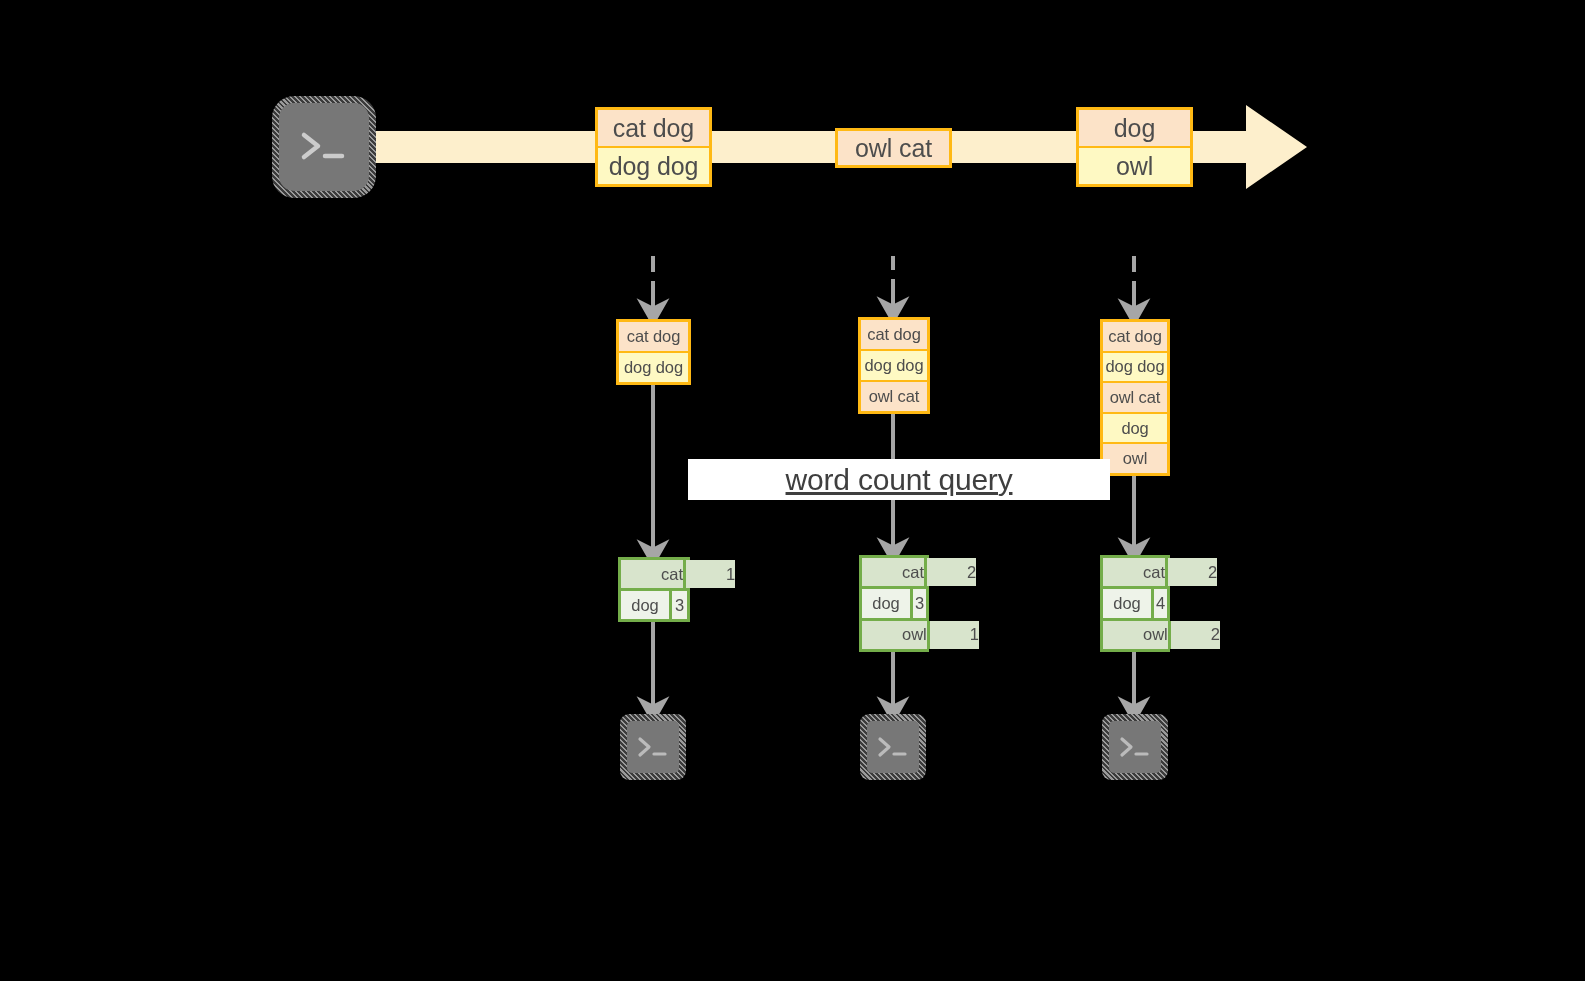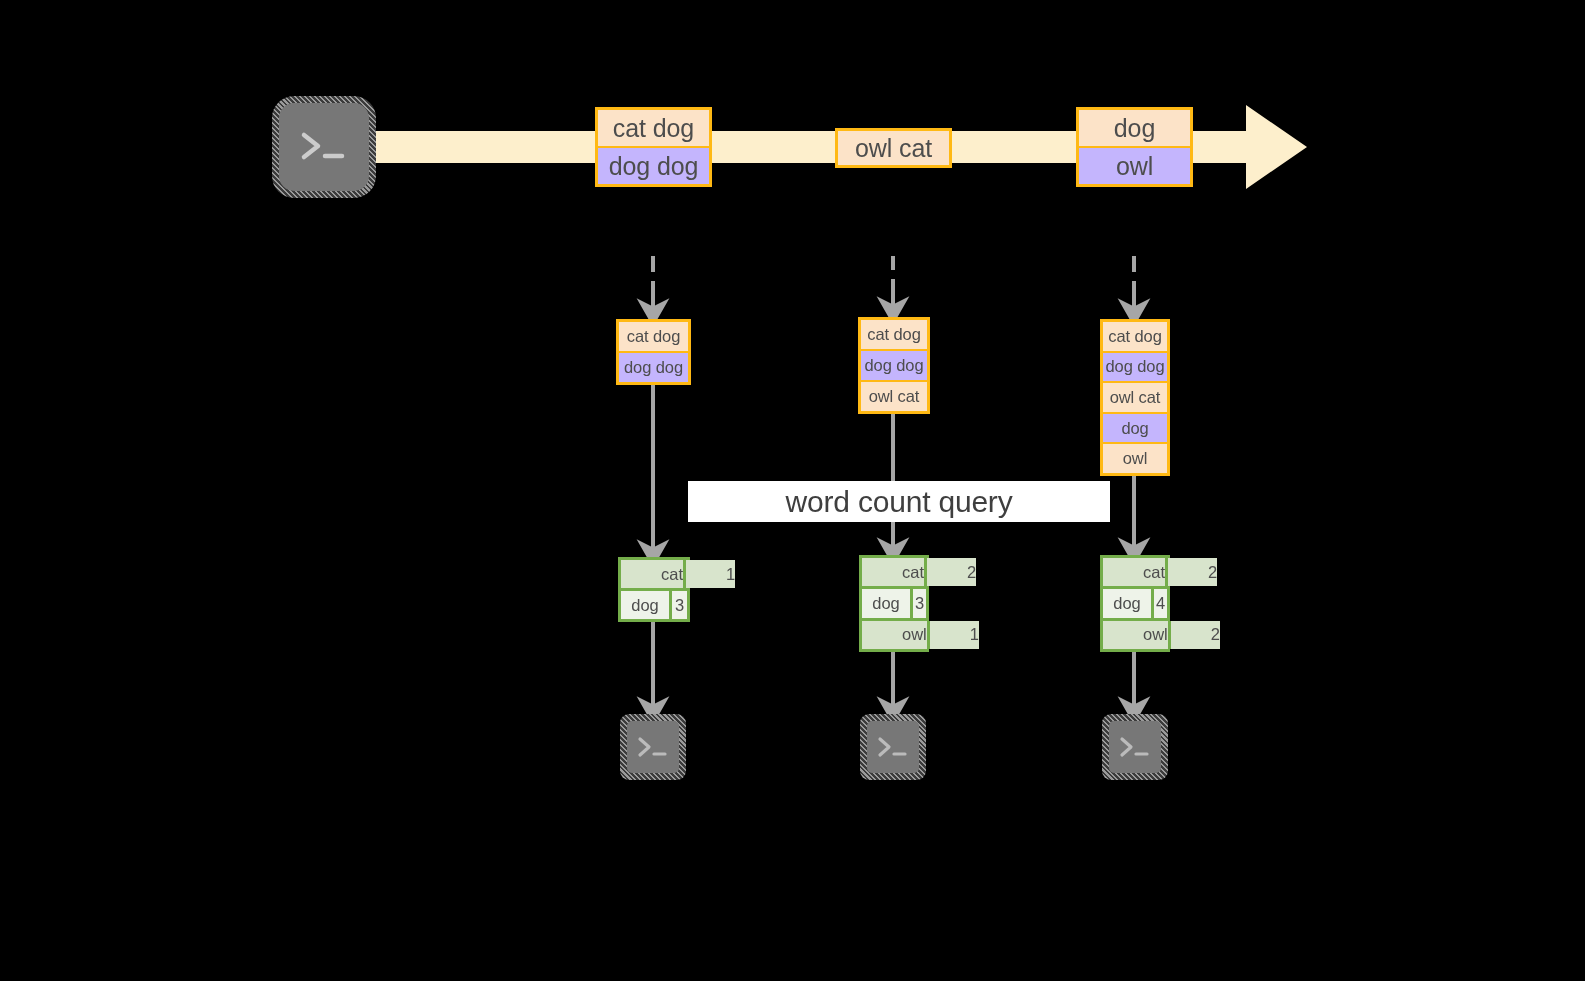--- a/index.html
+++ b/index.html
@@ -63,21 +63,21 @@
   .docbox .row {
     flex: 1 1 auto;
     display: flex;
     align-items: center;
     justify-content: center;
     color: #4d4d4d;
     white-space: nowrap;
     letter-spacing: -0.1px;
   }
   .docbox .row.shade-a { background: #FCE3C8; }
-  .docbox .row.shade-b { background: #c4b5fd; }
+  .docbox .row.shade-b { background: #fef9c3; }
   .docbox .row + .row { border-top: 2px solid #FFB914; }
 
   
   .docbox.big .row { font-size: 25px; }
   
   .docbox.small .row { font-size: 16.5px; }
 
   
   .tablebox {
     position: absolute;
@@ -262,17 +262,17 @@
     <div class="hatch"></div>
     <div class="face"></div>
     <div class="glyph">
       <svg width="44" height="28" viewBox="0 0 44 28" aria-hidden="true">
         <path d="M9,6 L18,14 L9,22" fill="none" stroke="#d9d9d9" stroke-width="3.2" stroke-linecap="round" stroke-linejoin="round" opacity="0.7"></path>
         <line x1="23" y1="21" x2="34" y2="21" stroke="#d9d9d9" stroke-width="3.2" stroke-linecap="round" opacity="0.7"></line>
       </svg>
     </div>
   </div>
 
-  <div class="banner" style="left:688px; top:481px; width:422px; height:41px;">
+  <div class="banner" style="left:688px; top:459px; width:422px; height:41px;text-decoration:underline;">
     <span>word count query</span>
   </div>
 
 </div>
 
 </body></html>

